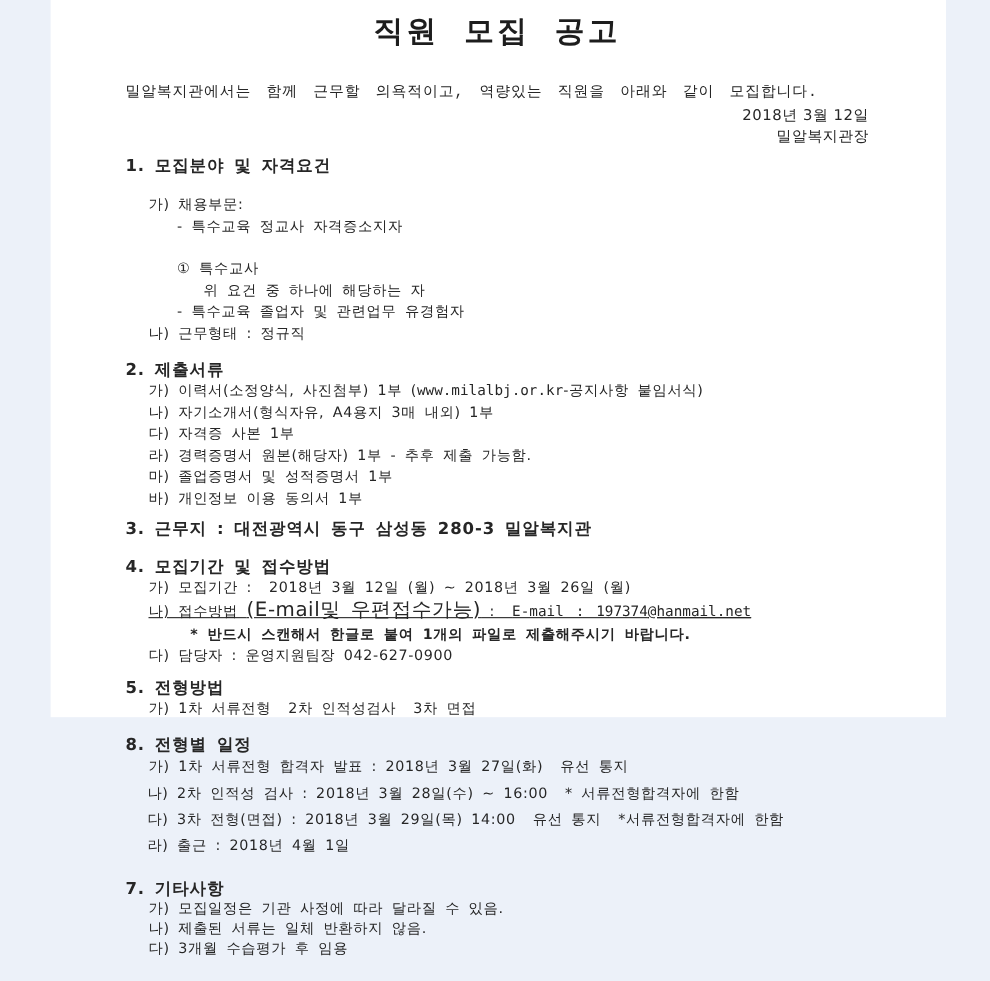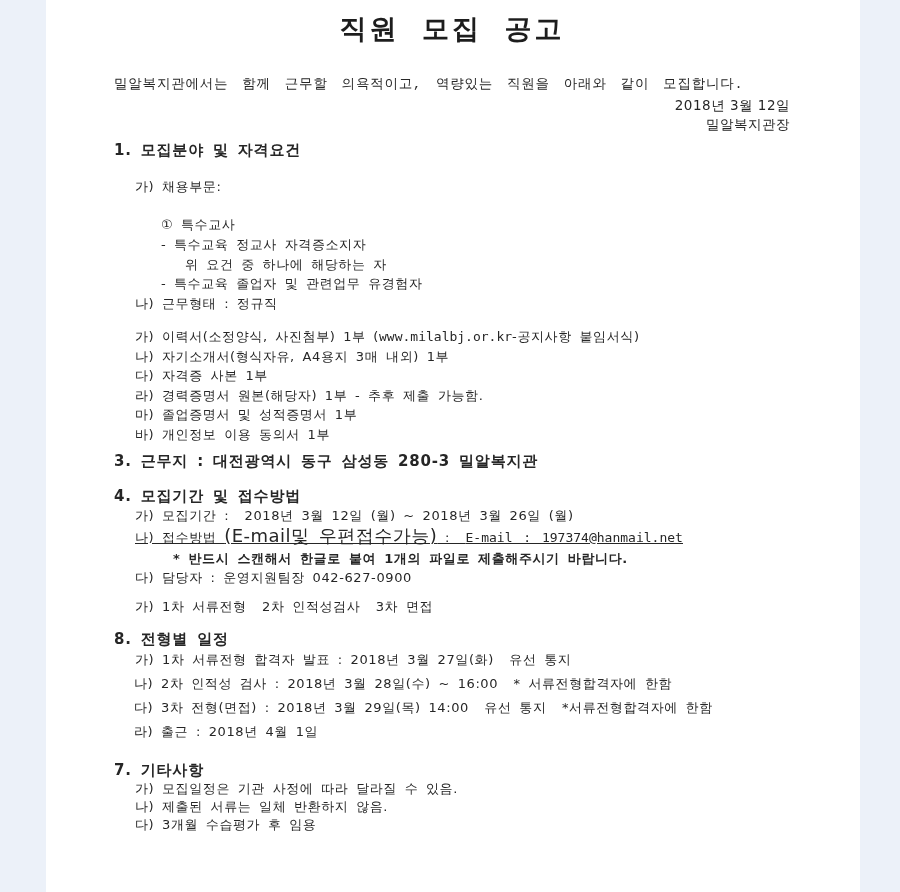--- a/index.html
+++ b/index.html
@@ -6,21 +6,21 @@
   body {
     width: 900px; height: 892px;
     background: #ecf1f9;
     font-family: "DejaVu Sans", "Liberation Sans", sans-serif;
     color: #262626;
     overflow: hidden;
     position: relative;
   }
   .paper {
     position: absolute; left: 46px; top: 0;
-    width: 814px; height: 892px;
+    width: 814px; height: 652px;
     background: #ffffff;
   }
   .content { padding: 14px 70px 0 68px; }
 
   .title {
     font-family: "DejaVu Serif", "Liberation Serif", serif;
     font-weight: bold;
     font-size: 27px; line-height: 30px;
     text-align: center;
     letter-spacing: 3px; word-spacing: 10px;
@@ -87,28 +87,29 @@
     <div class="intro">밀알복지관에서는 함께 근무할 의욕적이고, 역량있는 직원을 아래와 같이 모집합니다.</div>
 
     <div class="meta">
       <div>2018년 3월 12일</div>
       <div>밀알복지관장</div>
     </div>
 
     <div id="sec1">
       <div class="sec-heading">1. 모집분야 및 자격요건</div>
       <div class="line l1 recruit">가) 채용부문:</div>
+      <div class="line l2 qual1">- 특수교육 정교사 자격증소지자</div>
       <div class="line l2 position">① 특수교사</div>
-      <div class="line l2 qual1">- 특수교육 정교사 자격증소지자</div>
       <div class="line l3 qual-note">위 요건 중 하나에 해당하는 자</div>
       <div class="line l2">- 특수교육 졸업자 및 관련업무 유경험자</div>
       <div class="line l1 work-type">나) 근무형태 : 정규직</div>
     </div>
 
     <div id="sec2">
+      <div class="sec-heading">2. 제출서류</div>
       <div class="line l1"><span>가) 이력서(소정양식, 사진첨부) 1부 (</span><span class="mono">www.milalbj.or.kr</span><span>-공지사항 붙임서식)</span></div>
       <div class="line l1">나) 자기소개서(형식자유, A4용지 3매 내외) 1부</div>
       <div class="line l1">다) 자격증 사본 1부</div>
       <div class="line l1">라) 경력증명서 원본(해당자) 1부 - 추후 제출 가능함.</div>
       <div class="line l1">마) 졸업증명서 및 성적증명서 1부</div>
       <div class="line l1">바) 개인정보 이용 동의서 1부</div>
     </div>
 
     <div id="sec3">
       <div class="sec-heading">3. 근무지 : 대전광역시 동구 삼성동 280-3 밀알복지관</div>
@@ -116,20 +117,21 @@
 
     <div id="sec4">
       <div class="sec-heading">4. 모집기간 및 접수방법</div>
       <div class="line l1">가) 모집기간 :  2018년 3월 12일 (월) ~ 2018년 3월 26일 (월)</div>
       <div class="line l1 method-line"><span>나) 접수방법 </span><span class="big">(E-mail및 우편접수가능)</span><span> :  </span><span class="mono">E-mail : 197374</span><span class="mono email-link">@hanmail.net</span></div>
       <div class="line lstar">* 반드시 스캔해서 한글로 붙여 1개의 파일로 제출해주시기 바랍니다.</div>
       <div class="line l1">다) 담당자 : 운영지원팀장 042-627-0900</div>
     </div>
 
     <div id="sec5">
+      <div class="sec-heading">5. 전형방법</div>
       <div class="line l1">가) 1차 서류전형  2차 인적성검사  3차 면접</div>
     </div>
 
     <div id="sec6">
       <div class="sec-heading">8. 전형별 일정</div>
       <div class="line l1 step1">가) 1차 서류전형 합격자 발표 : 2018년 3월 27일(화)  유선 통지</div>
       <div class="line l1 step2">나) 2차 인적성 검사 : 2018년 3월 28일(수) ~ 16:00  * 서류전형합격자에 한함</div>
       <div class="line l1 step3">다) 3차 전형(면접) : 2018년 3월 29일(목) 14:00  유선 통지  *서류전형합격자에 한함</div>
       <div class="line l1 step4">라) 출근 : 2018년 4월 1일</div>
     </div>

